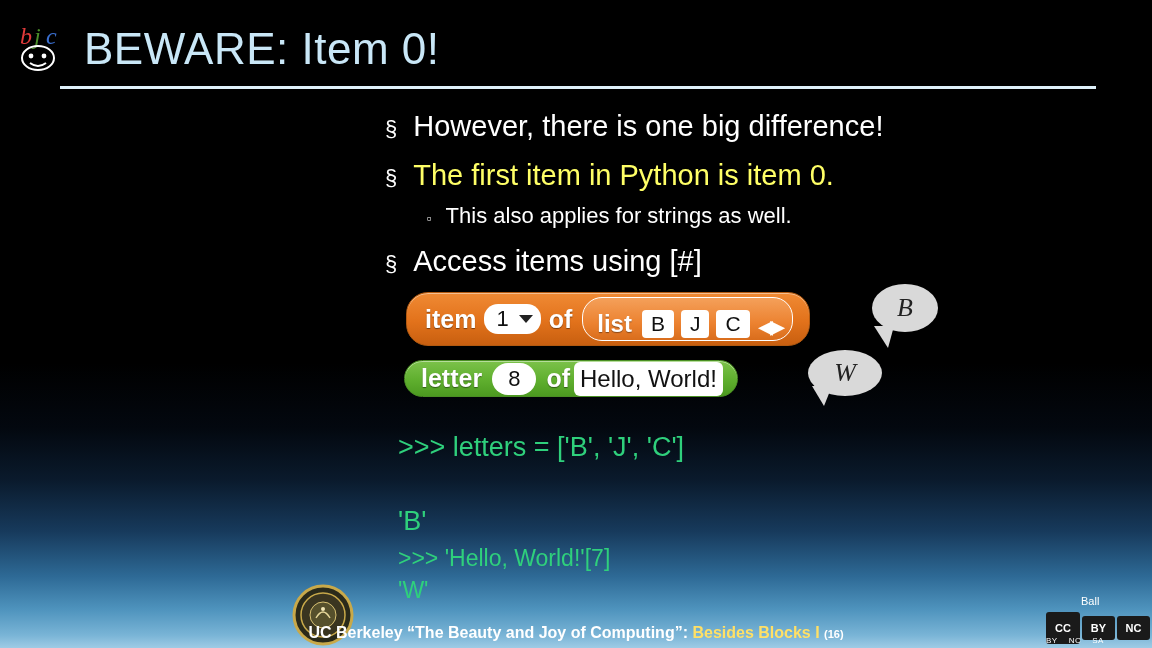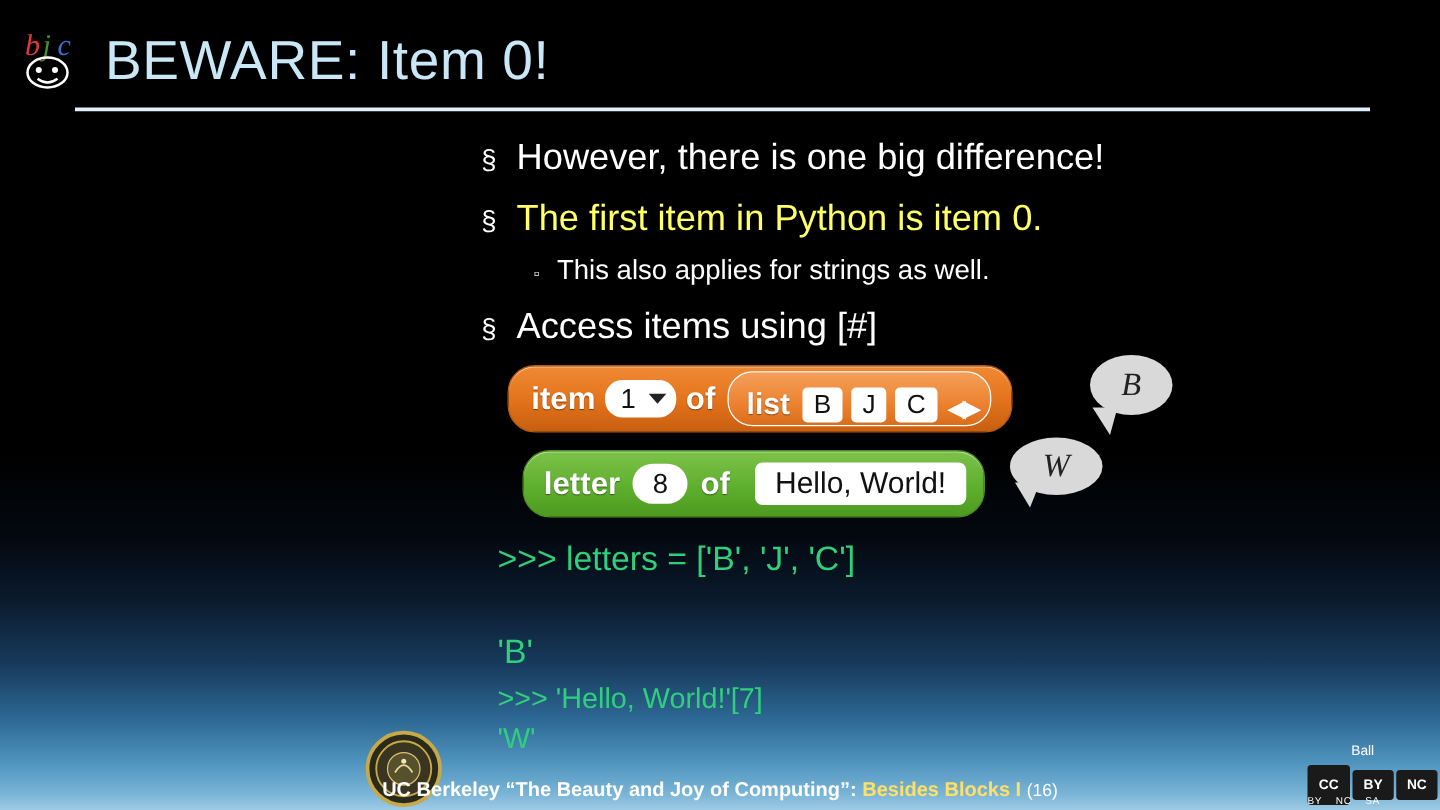--- a/index.html
+++ b/index.html
@@ -110,23 +110,23 @@
   .blk-item {
     left: 6px;
     top: 4px;
     height: 54px;
     padding: 0 16px 0 18px;
     background: linear-gradient(to bottom, #f08a34 0%, #e2721b 55%, #c85f10 100%);
     border: 1px solid #b35a10;
     box-shadow: inset 0 1px 0 rgba(255,255,255,.45);
   }
   .blk-letter {
-    left: 18px;
+    left: 4px;
     top: 72px;
-    height: 54px;
+    height: 37px;
     padding: 0 14px 0 16px;
     background: linear-gradient(to bottom, #7cc24a 0%, #5faf2e 55%, #4c9a20 100%);
     border: 1px solid #4a8f23;
     box-shadow: inset 0 1px 0 rgba(255,255,255,.45);
   }
   .blk-label {
     color: #ffffff;
     font-size: 25px;
     text-shadow: 0 1px 1px rgba(0,0,0,.45);
   }
@@ -191,22 +191,22 @@
     font-size: 18px;
     letter-spacing: -2px;
     margin-left: 2px;
   }
   .text-slot {
     background: #ffffff;
     color: #111;
     font-size: 24px;
     font-weight: normal;
     border-radius: 6px;
-    padding: 3px 16px;
-    margin-left: 20px;
+    padding: 3px 6px;
+    margin-left: 4px;
     white-space: pre;
   }
 
   
   .balloon {
     position: absolute;
     background: #d9d9d9;
     color: #222;
     border-radius: 50%;
     display: flex;
@@ -253,21 +253,21 @@
     left: 0;
     top: 624px;
     width: 1152px;
     text-align: center;
     font-size: 16px;
     font-weight: bold;
     color: #ffffff;
     white-space: nowrap;
   }
   .footer .lnk { color: #ffe066; }
-  .footer .num { font-size: 14px; color: #ffffff; font-weight: normal; }
+  .footer .num { font-size: 11px; color: #ffffff; font-weight: bold; }
 
   .cc {
     position: absolute;
     left: 1046px;
     top: 612px;
     display: flex;
     gap: 2px;
     align-items: center;
   }
   .cc-badge {

